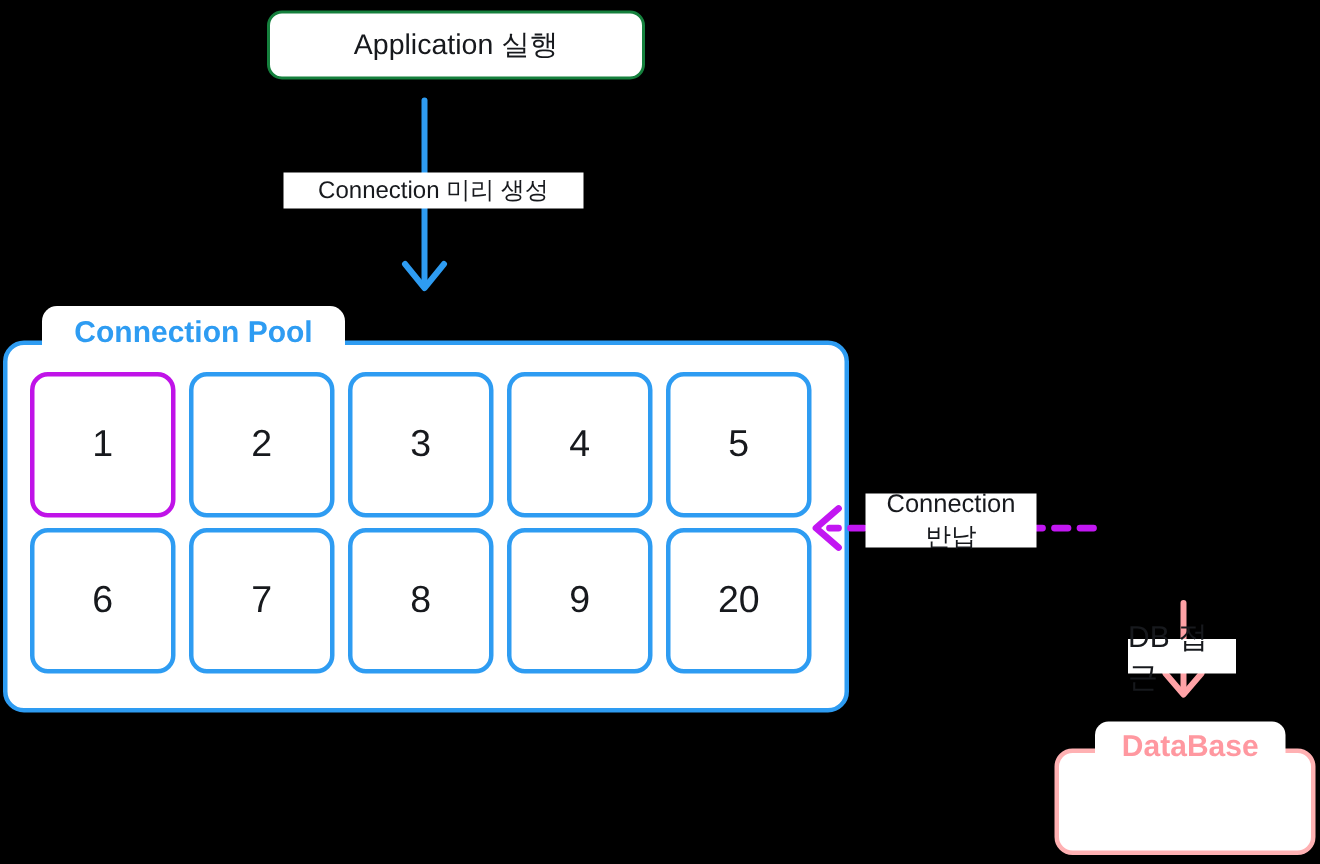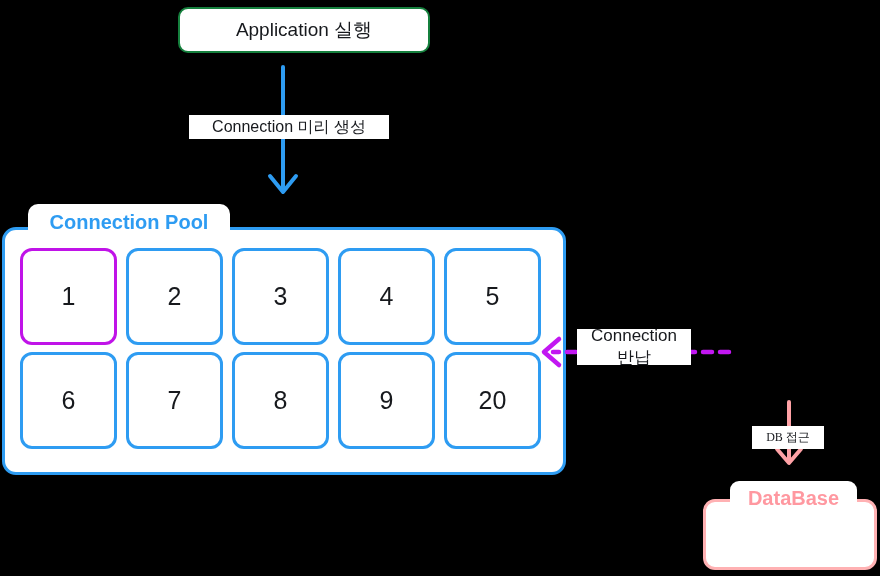--- a/index.html
+++ b/index.html
@@ -118,23 +118,22 @@
   .chip-return {
     left: 577px; top: 329px;
     width: 114px; height: 36px;
     font-size: 17px;
     font-weight: 500;
     line-height: 22px;
   }
   .chip-db {
     left: 752px; top: 426px;
     width: 72px; height: 23px;
-    font-size: 12px;
-    font-weight: 500;
-    font-family: Liberation Serif, serif;
+    font-size: 20px;
+    font-weight: 500;
   }
   
   svg.arrows {
     position: absolute;
     left: 0; top: 0;
     width: 880px; height: 576px;
     z-index: 3;
     pointer-events: none;
   }
 </style>

